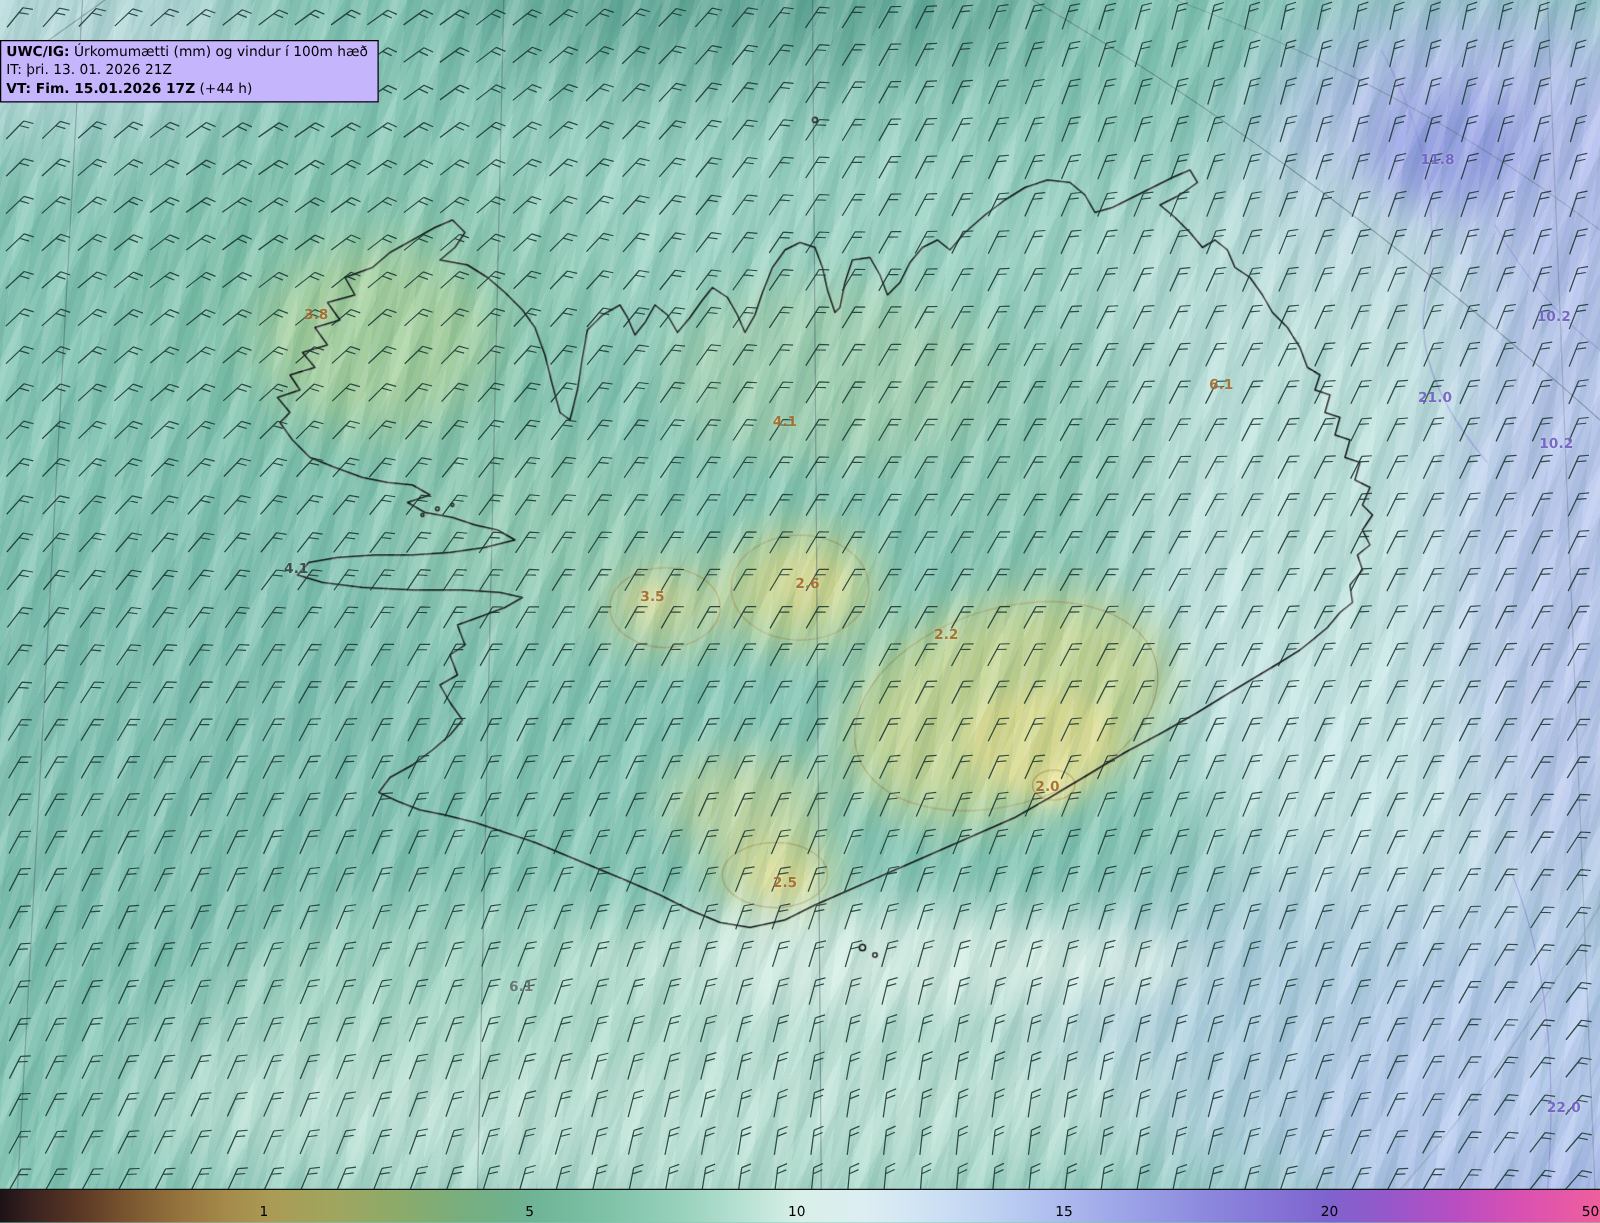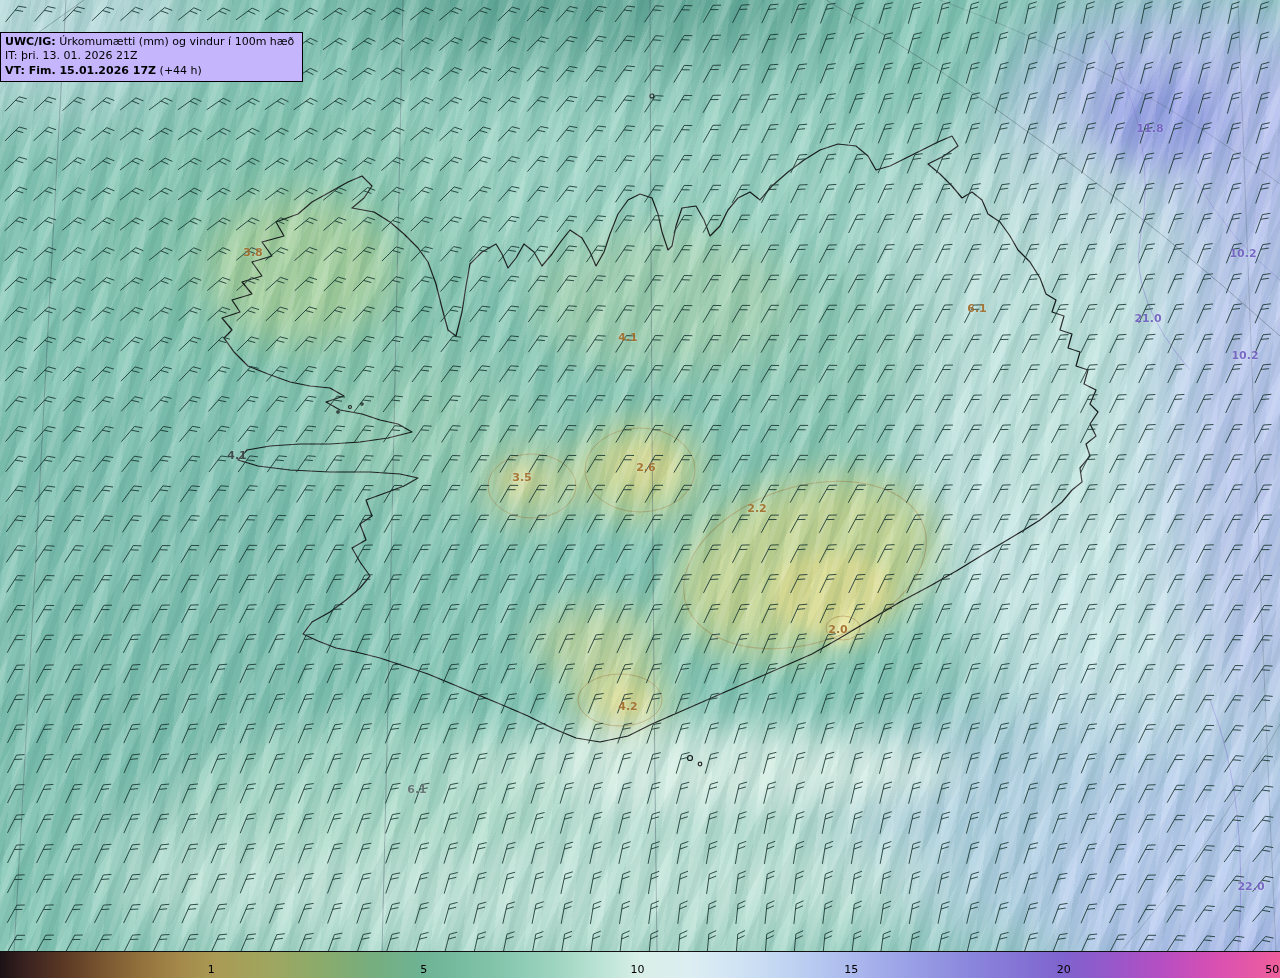--- a/index.html
+++ b/index.html
@@ -145,21 +145,21 @@
       <span class="map-label" style="left: 977px; top: 308px; color: rgb(160, 106, 40);">6.1</span>
       <span class="map-label" style="left: 1150px; top: 128px; color: rgb(111, 95, 192);">11.8</span>
       <span class="map-label" style="left: 1243px; top: 253px; color: rgb(111, 95, 192);">10.2</span>
       <span class="map-label" style="left: 1148px; top: 318px; color: rgb(111, 95, 192);">21.0</span>
       <span class="map-label" style="left: 1245px; top: 355px; color: rgb(111, 95, 192);">10.2</span>
       <span class="map-label" style="left: 237px; top: 455px; color: rgb(51, 66, 63);">4.1</span>
       <span class="map-label" style="left: 501px; top: 477px; color: rgb(160, 106, 40); margin-left: 21px;">3.5</span>
       <span class="map-label" style="left: 646px; top: 467px; color: rgb(160, 106, 40);">2.6</span>
       <span class="map-label" style="left: 757px; top: 508px; color: rgb(160, 106, 40);">2.2</span>
       <span class="map-label" style="left: 838px; top: 629px; color: rgb(160, 106, 40);">2.0</span>
-      <span class="map-label" style="left: 628px; top: 706px; color: rgb(160, 106, 40);">4.2</span>
+      <span class="map-label" style="left: 628px; top: 706px; color: rgb(160, 106, 40);">2.5</span>
       <span class="map-label" style="left: 417px; top: 789px; color: rgb(95, 111, 110);">6.1</span>
       <span class="map-label" style="left: 1251px; top: 886px; color: rgb(111, 95, 192);">22.0</span>
     </div>
 
   <div class="title-box">
     <div class="t-line"><span class="b">UWC/IG:</span><span> Úrkomumætti (mm) og vindur í 100m hæð</span></div>
     <div class="t-line">IT: þri. 13. 01. 2026 21Z</div>
     <div class="t-line"><span class="b">VT: Fim. 15.01.2026 17Z</span><span> (+44 h)</span></div>
   </div>
 

